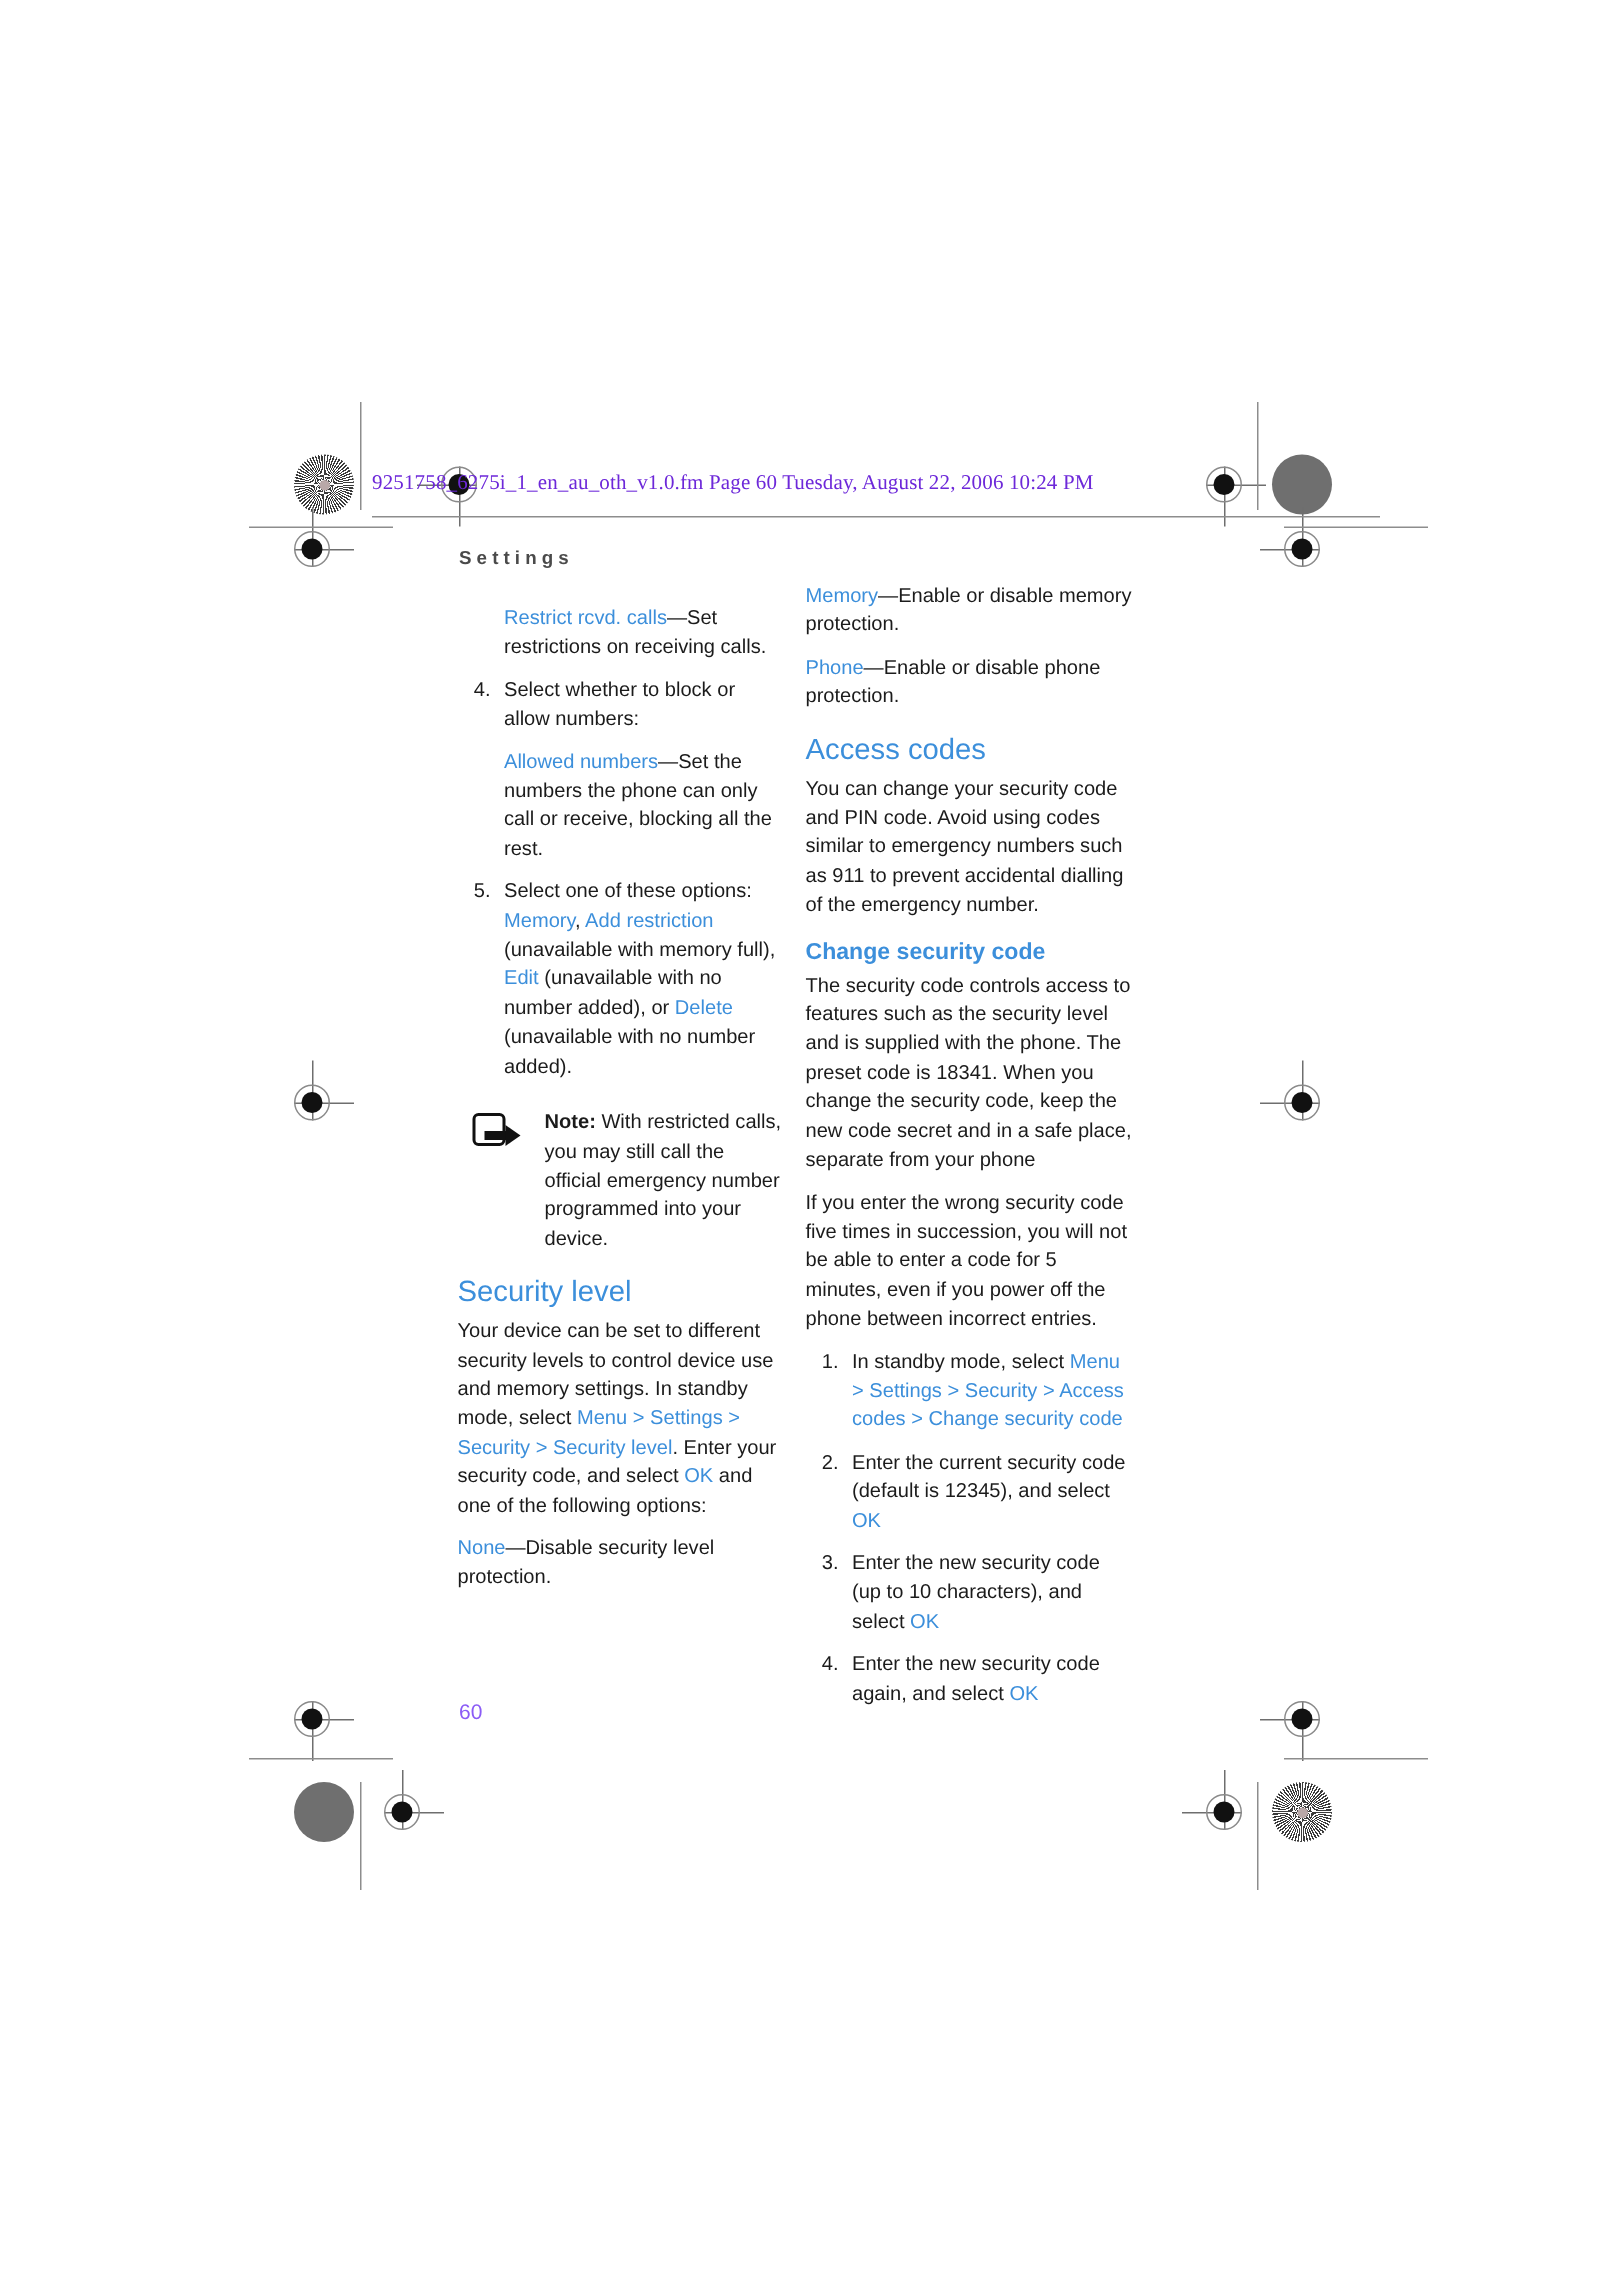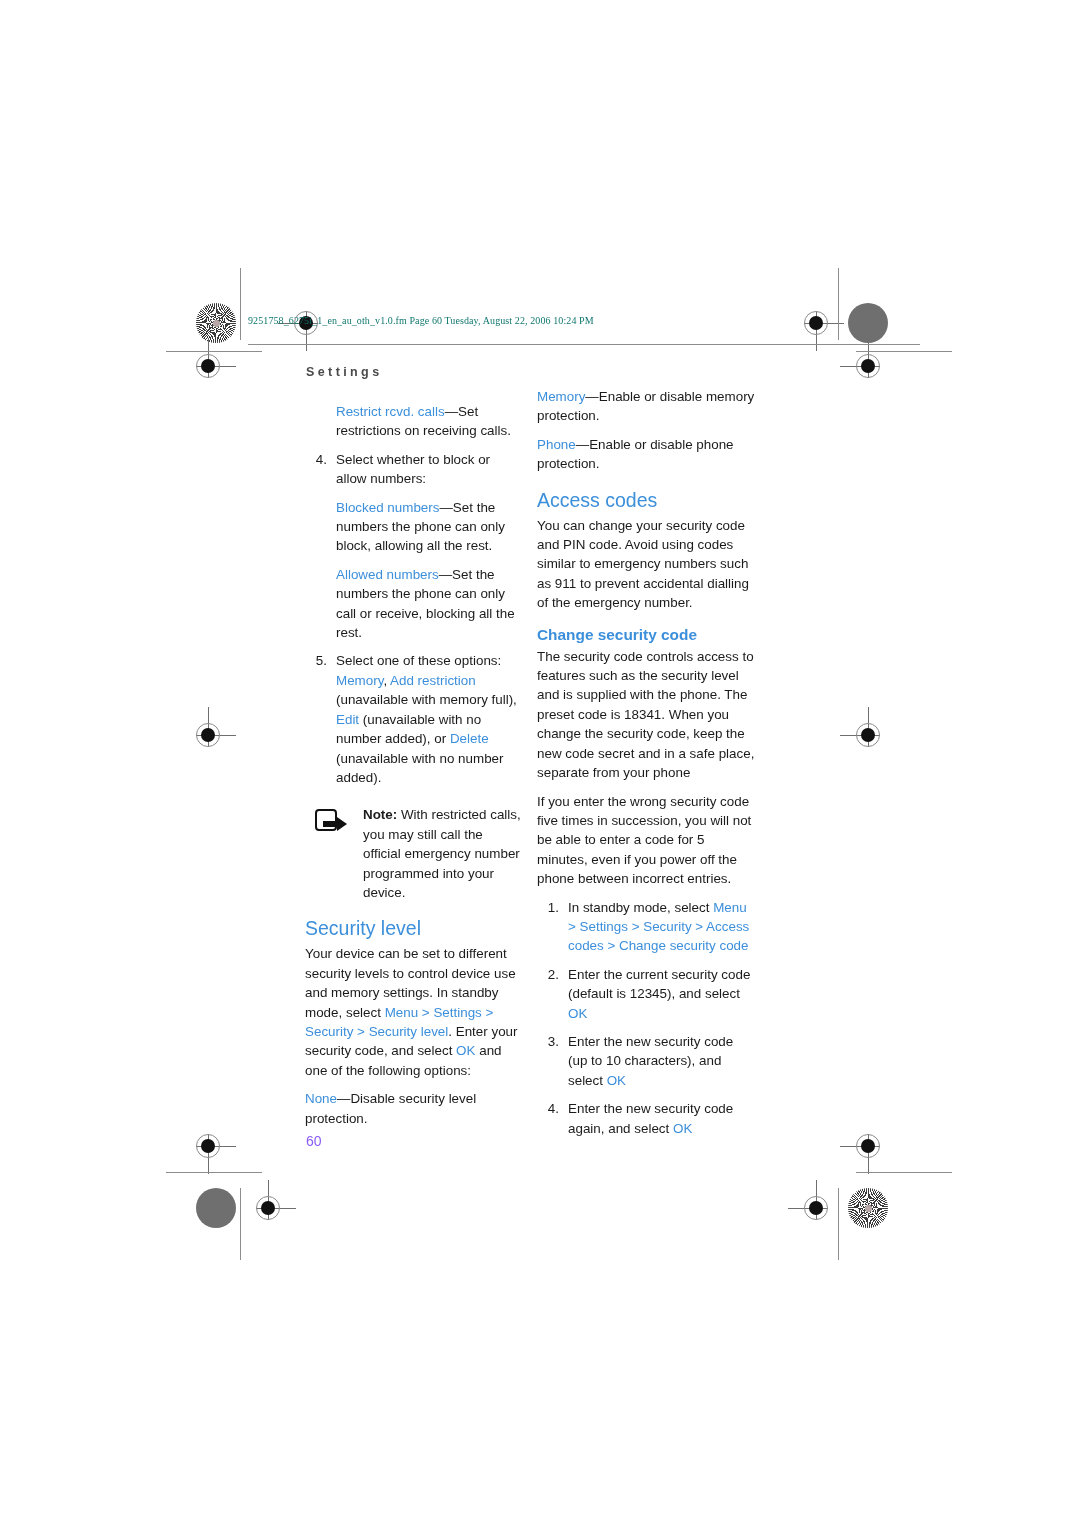--- a/index.html
+++ b/index.html
@@ -82,22 +82,22 @@
   }
   .trim {
     position: absolute;
     background: #8d8d8d;
   }
 
   
   .fmline {
     position: absolute;
     font-family: "Liberation Serif", serif;
-    font-size: 10px;
-    color: #0f766e;
+    font-size: 14px;
+    color: #6d28d9;
     white-space: nowrap;
     letter-spacing: 0.1px;
   }
   .running-head {
     position: absolute;
     font-size: 12.5px;
     font-weight: bold;
     color: #4a4a4a;
     letter-spacing: 3.4px;
   }
@@ -282,23 +282,20 @@
 
 
     <p class="term">
       <span class="blue">Restrict rcvd. calls</span><span>—</span><span>Set restrictions on receiving calls.</span>
     </p>
 
     <p class="step">
       <span class="num">4.</span><span>Select whether to block or allow numbers:</span>
     </p>
 
-    <p class="term">
-      <span class="blue">Blocked numbers</span><span>—</span><span>Set the numbers the phone can only block, allowing all the rest.</span>
-    </p>
 
     <p class="term">
       <span class="blue">Allowed numbers</span><span>—</span><span>Set the numbers the phone can only call or receive, blocking all the rest.</span>
     </p>
 
     <p class="step">
       <span class="num">5.</span><span>Select one of these options: </span><span class="blue">Memory</span><span>, </span><span class="blue">Add restriction</span><span> (unavailable with memory full), </span><span class="blue">Edit</span><span> (unavailable with no number added), or </span><span class="blue">Delete</span><span> (unavailable with no number added).</span>
     </p>
 
     <div class="note">

